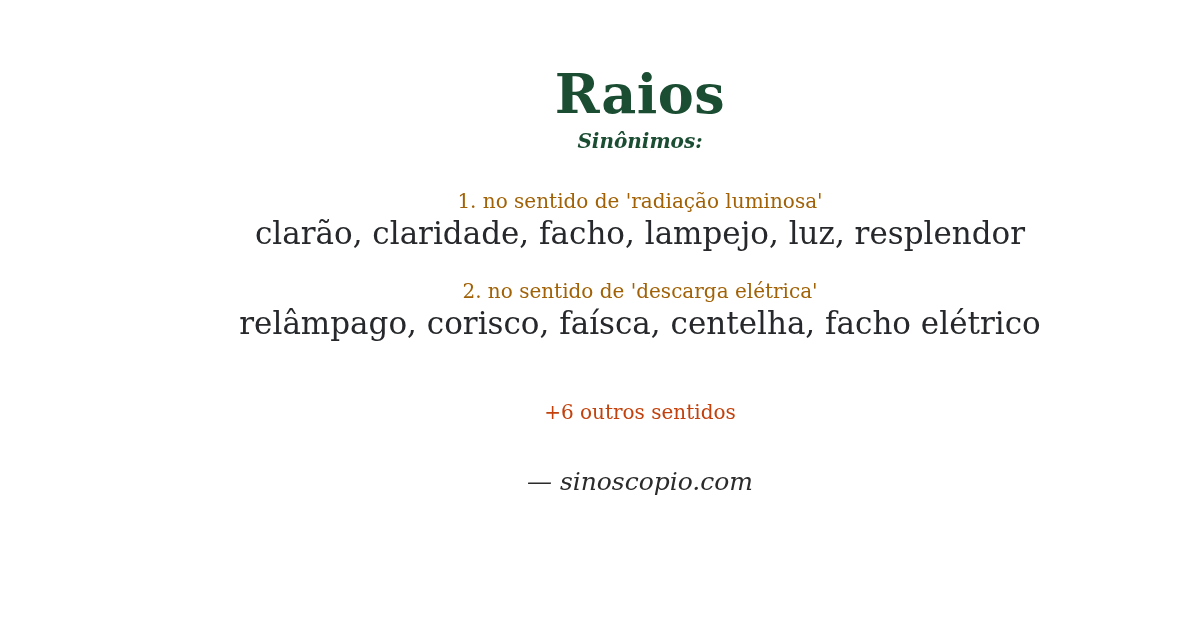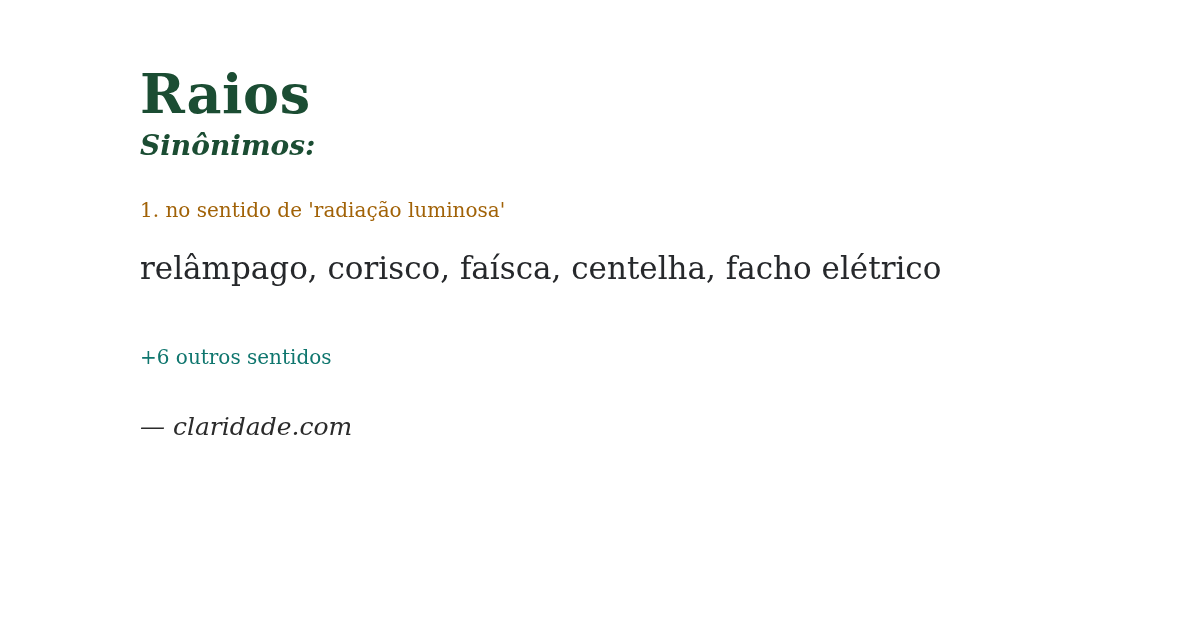--- a/index.html
+++ b/index.html
@@ -12,32 +12,33 @@
     height: 628px;
     overflow: hidden;
     font-family: "DejaVu Serif", "Liberation Serif", serif;
   }
   .card {
     box-sizing: border-box;
     width: 1200px;
     height: 628px;
     padding: 66px 60px 0 140px;
     background: #ffffff;
+    text-align: center;
   }
   .title {
     margin: 0;
     font-size: 54px;
     line-height: 1.05;
     font-weight: 700;
     color: #1b4d33;
     letter-spacing: 0.5px;
   }
   .subtitle {
     margin: 7px 0 0 0;
-    font-size: 28px;
+    font-size: 20px;
     line-height: 1.15;
     font-weight: 700;
     font-style: italic;
     color: #1b4d33;
   }
   .senses {
     margin-top: 36px;
   }
   .sense + .sense {
     margin-top: 28px;
@@ -50,21 +51,21 @@
   .sense-synonyms {
     margin-top: 2px;
     font-size: 31px;
     line-height: 1.15;
     color: #26282b;
   }
   .more {
     margin-top: 30px;
     font-size: 20px;
     line-height: 1.25;
-    color: #0f766e;
+    color: #c2410c;
     cursor: pointer;
     display: inline-block;
   }
   .footer {
     margin-top: 42px;
     font-size: 25px;
     line-height: 1.2;
     font-style: italic;
     color: #2b2b2b;
   }
@@ -75,28 +76,30 @@
 <div class="card">
 
   <h1 class="title">Raios</h1>
 
   <h2 class="subtitle">Sinônimos:</h2>
 
   <div class="senses">
 
     <div class="sense">
       <div class="sense-label">1. no sentido de 'radiação luminosa'</div>
+      <div class="sense-synonyms">clarão, claridade, facho, lampejo, luz, resplendor</div>
     </div>
 
     <div class="sense">
+      <div class="sense-label">2. no sentido de 'descarga elétrica'</div>
       <div class="sense-synonyms">relâmpago, corisco, faísca, centelha, facho elétrico</div>
     </div>
 
     <div class="sense">
     </div>
 
   </div>
 
   <div class="more">+6 outros sentidos</div>
 
-  <div class="footer">— claridade.com</div>
+  <div class="footer">— sinoscopio.com</div>
 
 </div>
 
 </body></html>

